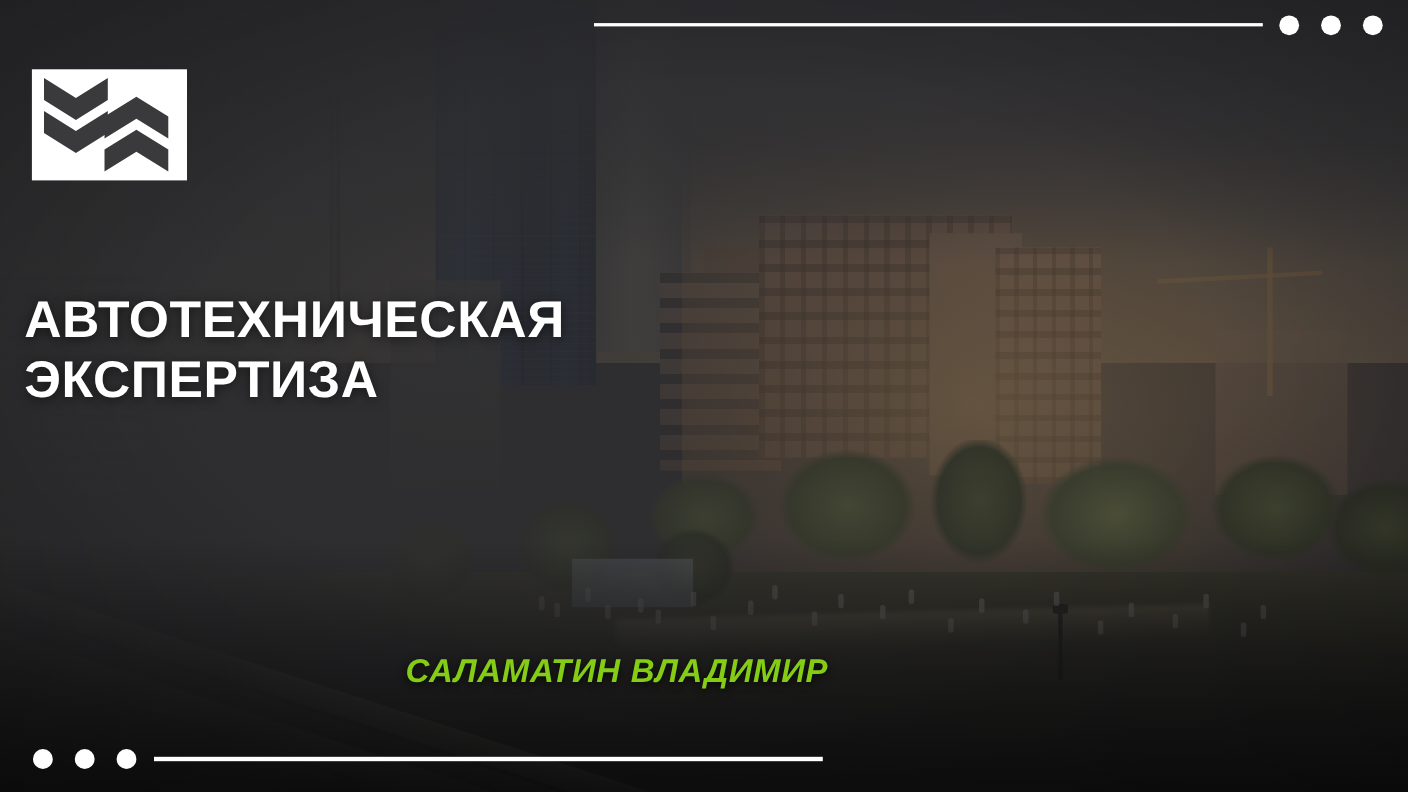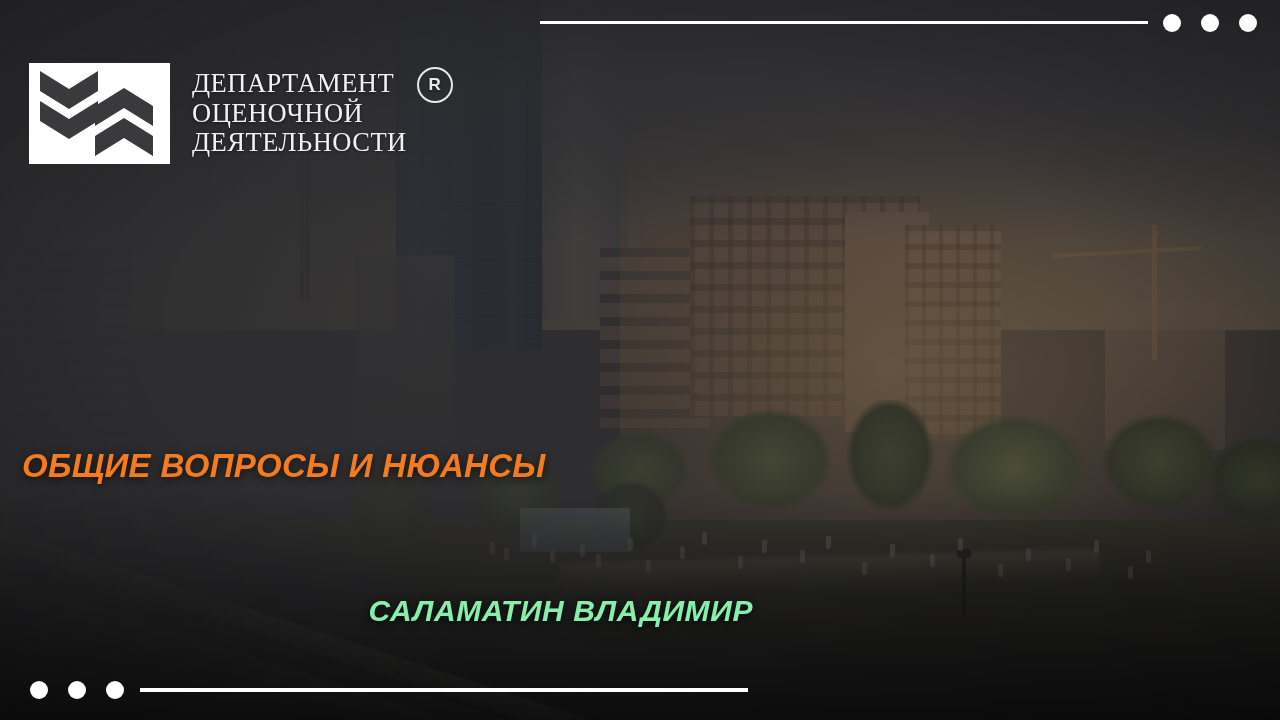--- a/index.html
+++ b/index.html
@@ -231,21 +231,21 @@
     font-weight:700;
     font-style:italic;
     letter-spacing:.3px;
     white-space:nowrap;
     text-shadow:0 2px 8px rgba(0,0,0,.6);
   }
 
   
   .speaker{
     position:absolute; right:527px; top:594px;
-    text-align:right; color:#86efac;
+    text-align:right; color:#84cc16;
     text-shadow:0 2px 8px rgba(0,0,0,.75);
   }
   .speaker .name{
     font-size:30px; font-weight:700; font-style:italic;
     letter-spacing:.6px; white-space:nowrap; display:block;
   }
   .speaker .role{
     font-size:29px; font-weight:700; font-style:italic;
     letter-spacing:.2px; white-space:nowrap; display:block; margin-top:9px;
   }
@@ -329,38 +329,33 @@
 
     <div class="logo-wrap">
       <div class="logo-mark">
         <svg width="141" height="101" viewBox="0 0 141 101" aria-hidden="true">
           <polygon points="11,8 40,26 69,8 69,28 40,46 11,28" fill="#3a3a3c"></polygon>
           <polygon points="11,38 40,56 69,38 69,58 40,76 11,58" fill="#3a3a3c"></polygon>
           <polygon points="66,43 95,25 124,43 124,63 95,45 66,63" fill="#3a3a3c"></polygon>
           <polygon points="66,73 95,55 124,73 124,93 95,75 66,93" fill="#3a3a3c"></polygon>
         </svg>
       </div>
-      <div class="logo-text">
-        <span class="ln">ДЕПАРТАМЕНТ</span>
-        <span class="ln">ОЦЕНОЧНОЙ</span>
-        <span class="ln">ДЕЯТЕЛЬНОСТИ</span>
-        <span class="reg">R</span>
-      </div>
     </div>
 
     <div class="top-rule"></div>
     <div class="dots dots-tr">
       <span></span>
       <span></span>
       <span></span>
     </div>
 
     <div class="headline">
-    </div>
-    <div class="subhead">ОБЩИЕ ВОПРОСЫ И НЮАНСЫ</div>
+      <span class="ln">АВТОТЕХНИЧЕСКАЯ</span>
+      <span class="ln">ЭКСПЕРТИЗА</span>
+    </div>
 
     <div class="speaker">
       <span class="name">САЛАМАТИН ВЛАДИМИР</span>
     </div>
 
     <div class="dots dots-bl">
       <span></span>
       <span></span>
       <span></span>
     </div>

